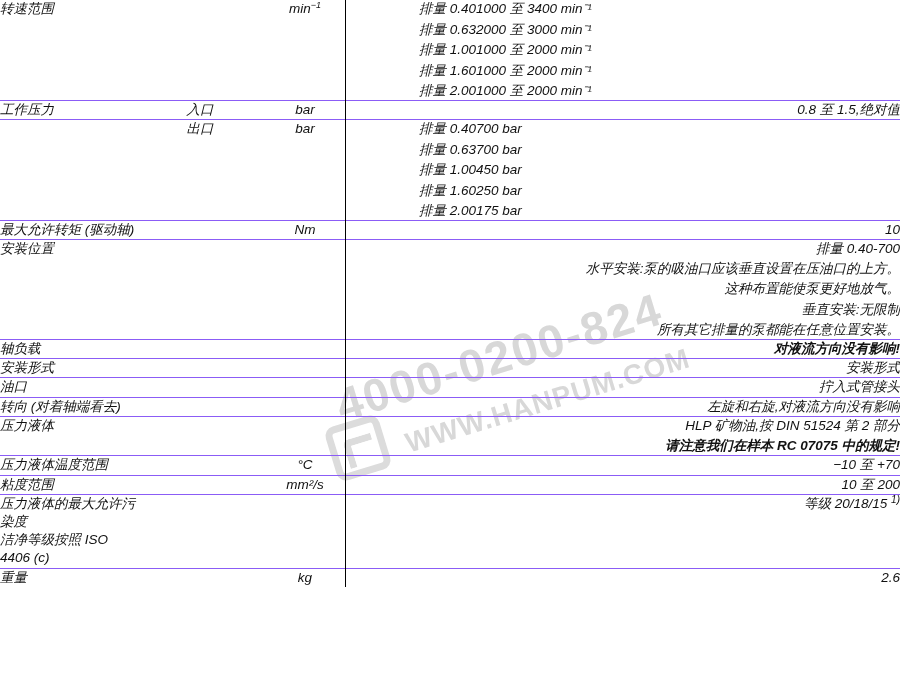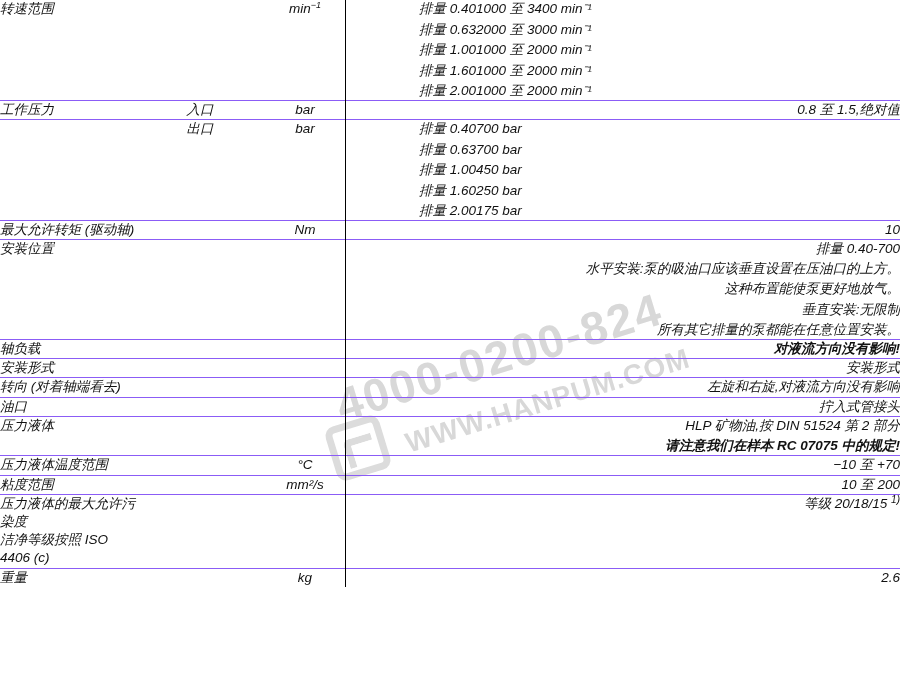--- a/index.html
+++ b/index.html
@@ -257,33 +257,33 @@
         </tr>
         <tr class="row">
           <td class="c-label">安装形式</td>
           <td class="c-sub"></td>
           <td class="c-unit"></td>
           <td class="c-value">
             <div>安装形式</div>
           </td>
         </tr>
         <tr class="row">
+          <td class="c-label">油口</td>
+          <td class="c-sub"></td>
+          <td class="c-unit"></td>
+          <td class="c-value">
+            <div>拧入式管接头</div>
+          </td>
+        </tr>
+        <tr class="row">
           <td class="c-label">转向 (对着轴端看去)</td>
           <td class="c-sub"></td>
           <td class="c-unit"></td>
           <td class="c-value">
             <div>左旋和右旋,对液流方向没有影响</div>
-          </td>
-        </tr>
-        <tr class="row">
-          <td class="c-label">油口</td>
-          <td class="c-sub"></td>
-          <td class="c-unit"></td>
-          <td class="c-value">
-            <div>拧入式管接头</div>
           </td>
         </tr>
         <tr class="row">
           <td class="c-label">压力液体</td>
           <td class="c-sub"></td>
           <td class="c-unit"></td>
           <td class="c-value">
             <div class="lines">
               <div>HLP 矿物油,按 DIN 51524 第 2 部分</div>
               <div class="bold">请注意我们在样本 RC 07075 中的规定!</div>

